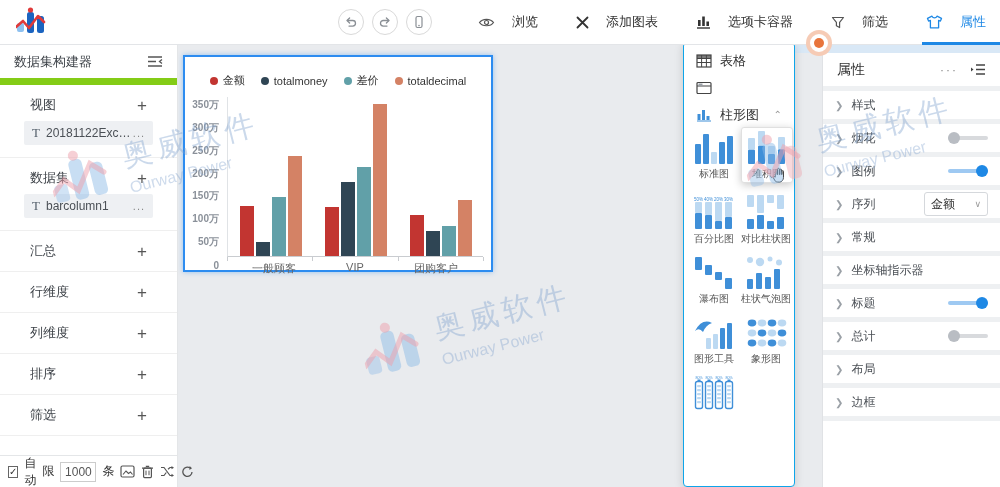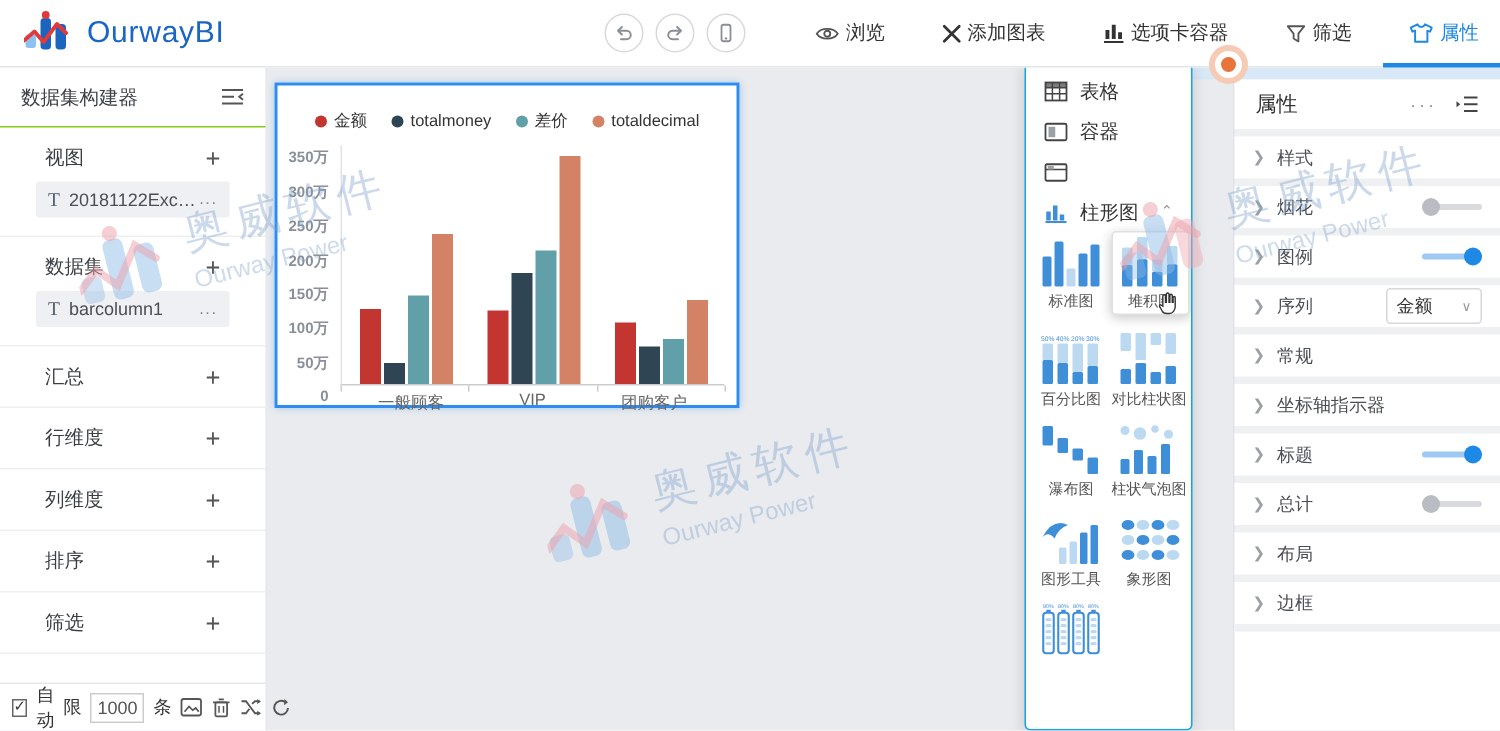--- a/index.html
+++ b/index.html
@@ -5,27 +5,27 @@
   * { margin:0; padding:0; box-sizing:border-box; }
   html,body { width:1000px; height:487px; overflow:hidden; }
   body { font-family:"Liberation Sans","DejaVu Sans",sans-serif; font-size:13px; color:#333; background:#fff; position:relative; }
 
   
   .header { position:absolute; left:0; top:0; width:1000px; height:45px; background:#fff; border-bottom:1px solid #e3e5e8; display:flex; align-items:center; z-index:50; }
   .logo { display:flex; align-items:center; gap:8px; padding-left:16px; }
   .logo-text { font-size:20px; color:#1a66c2; letter-spacing:.5px; }
   .toolbar { margin-left:auto; display:flex; align-items:center; gap:0; padding-right:14px; }
   .circle-btn { width:26px; height:26px; border:1px solid #d9d9d9; border-radius:50%; display:flex; align-items:center; justify-content:center; margin-right:8px; background:#fff; cursor:pointer; }
-  .tb-item { display:flex; align-items:center; gap:4px; color:#333; font-size:13px; cursor:pointer; margin-left:38px;font-family:Liberation Serif, serif; }
+  .tb-item { display:flex; align-items:center; gap:17px; color:#333; font-size:13px; cursor:pointer; margin-left:38px;font-family:Liberation Serif, serif; }
   .tb-item.active { color:#1e88e5; }
   .header-underline { position:absolute; right:0; bottom:-1px; width:78px; height:3px; background:#1e88e5; }
 
   
   .sidebar { position:absolute; left:0; top:45px; width:178px; height:442px; background:#fff; border-right:1px solid #e4e6e8; z-index:10; display:flex; flex-direction:column; }
-  .sb-header { height:40px; display:flex; align-items:center; justify-content:space-between; padding:0 14px; border-bottom:1px solid #84cc16; color:#3a3f45; }
+  .sb-header { height:40px; display:flex; align-items:center; justify-content:space-between; padding:0 14px; border-bottom:7px solid #84cc16; color:#3a3f45; }
   .sb-body { flex:1; overflow:hidden; }
   .sb-section { border-bottom:1px solid #efefef; padding:6px 16px; }
   .sb-row { height:28px; display:flex; align-items:center; justify-content:space-between; padding:0 14px; color:#3a3f45; }
   .sb-plus { font-size:17px; color:#555; cursor:pointer; line-height:1; }
   .sb-item { margin:2px 8px 6px 8px; height:24px; background:#eef0f3; border-radius:2px; display:flex; align-items:center; padding:0 8px; color:#4a4f55; font-size:12px; }
   .sb-item .tprefix { color:#55606c; font-family:"Liberation Serif","DejaVu Serif",serif; margin-right:6px; font-size:13px; }
   .sb-item .more { margin-left:auto; color:#888; letter-spacing:1px; font-size:11px; }
   .sb-item .lbl { white-space:nowrap; overflow:hidden; text-overflow:ellipsis; max-width:110px; }
   .sb-footer { height:32px; border-top:1px solid #e4e6e8; display:flex; align-items:center; gap:6px; padding:0 8px; font-size:12px; color:#333; }
   .limit-input { width:36px; height:20px; border:1px solid #ccc; text-align:center; font-size:12px; color:#555; background:#fff; }
@@ -91,21 +91,20 @@
 
 <div class="header">
   <div class="logo">
     <svg width="34" height="30" viewBox="0 0 34 30">
       <rect x="1" y="16" width="7" height="9" rx="2" fill="#8ec1f0"></rect>
       <rect x="11" y="5" width="7" height="21" rx="2.5" fill="#1b64c0"></rect>
       <rect x="21" y="9" width="7" height="17" rx="2.5" fill="#1b64c0"></rect>
       <circle cx="14.5" cy="3" r="2.6" fill="#e03a3a"></circle>
       <path d="M0 20 L7 14 L13 21 L22 9 L28 15" fill="none" stroke="#e03a3a" stroke-width="2.6" stroke-linecap="round" stroke-linejoin="round"></path>
     </svg>
-    <span class="logo-text">OurwayBI</span>
   </div>
   <div class="toolbar">
     <div class="circle-btn">
       <svg width="14" height="14" viewBox="0 0 14 14">
           <path d="M3.5 5.5h5.2a2.8 2.8 0 0 1 0 5.6H5" fill="none" stroke="#8a8f95" stroke-width="1.3" stroke-linecap="round"></path>
           <path d="M5.6 3 3 5.5 5.6 8" fill="none" stroke="#8a8f95" stroke-width="1.3" stroke-linecap="round" stroke-linejoin="round"></path>
         </svg>
     </div>
     <div class="circle-btn">
       <svg width="14" height="14" viewBox="0 0 14 14">
@@ -358,27 +357,20 @@
 </div>
 
 <div class="dropdown">
   <div class="dd-item">
     <svg width="16" height="14" viewBox="0 0 16 14">
         <rect x="1" y="1" width="14" height="12" fill="none" stroke="#444" stroke-width="1.2"></rect>
         <path d="M1 4.5h14M1 8.5h14M5.6 1v12M10.4 1v12" stroke="#444" stroke-width="1"></path>
         <rect x="1" y="1" width="14" height="3.5" fill="#444" opacity=".7"></rect>
       </svg>
     <span>表格</span>
-  </div>
-  <div class="dd-item">
-    <svg width="16" height="14" viewBox="0 0 16 14">
-        <rect x="1" y="1.5" width="14" height="11" rx="1" fill="none" stroke="#444" stroke-width="1.2"></rect>
-        <rect x="3" y="3.5" width="4.5" height="7" fill="#9aa0a6"></rect>
-      </svg>
-    <span>容器</span>
   </div>
   <div class="dd-item">
     <svg width="16" height="14" viewBox="0 0 16 14">
         <rect x="1" y="1.5" width="14" height="11" rx="1" fill="none" stroke="#444" stroke-width="1.2"></rect>
         <path d="M1 5h14" stroke="#444" stroke-width="1.1"></path>
         <rect x="2.5" y="2.5" width="4" height="2.5" fill="#9aa0a6"></rect>
       </svg>
   </div>
   <div class="dd-item">
     <svg width="16" height="14" viewBox="0 0 16 14">

